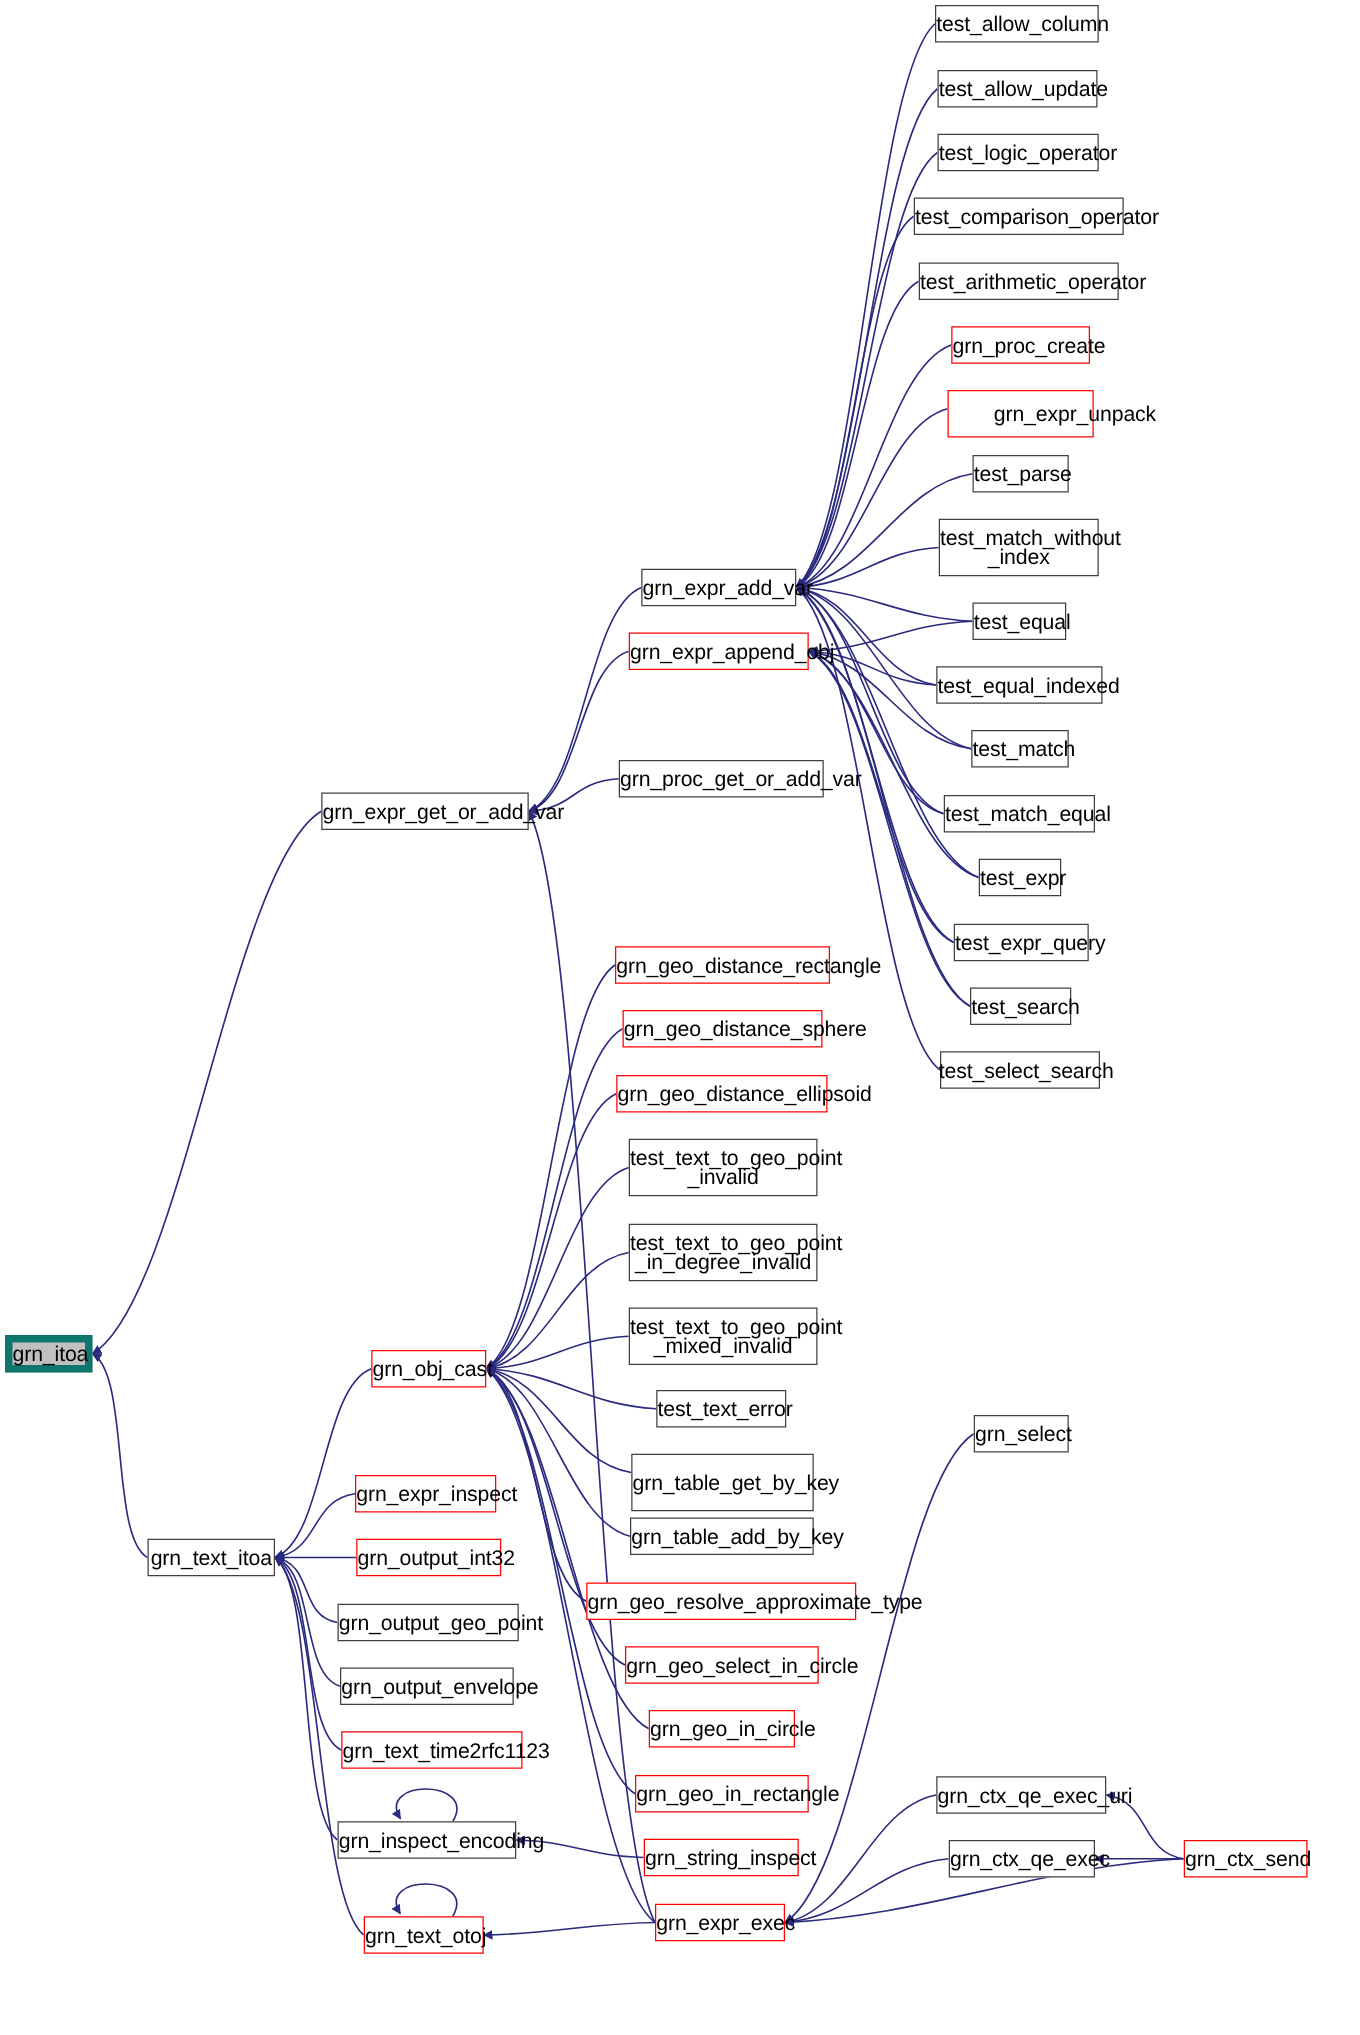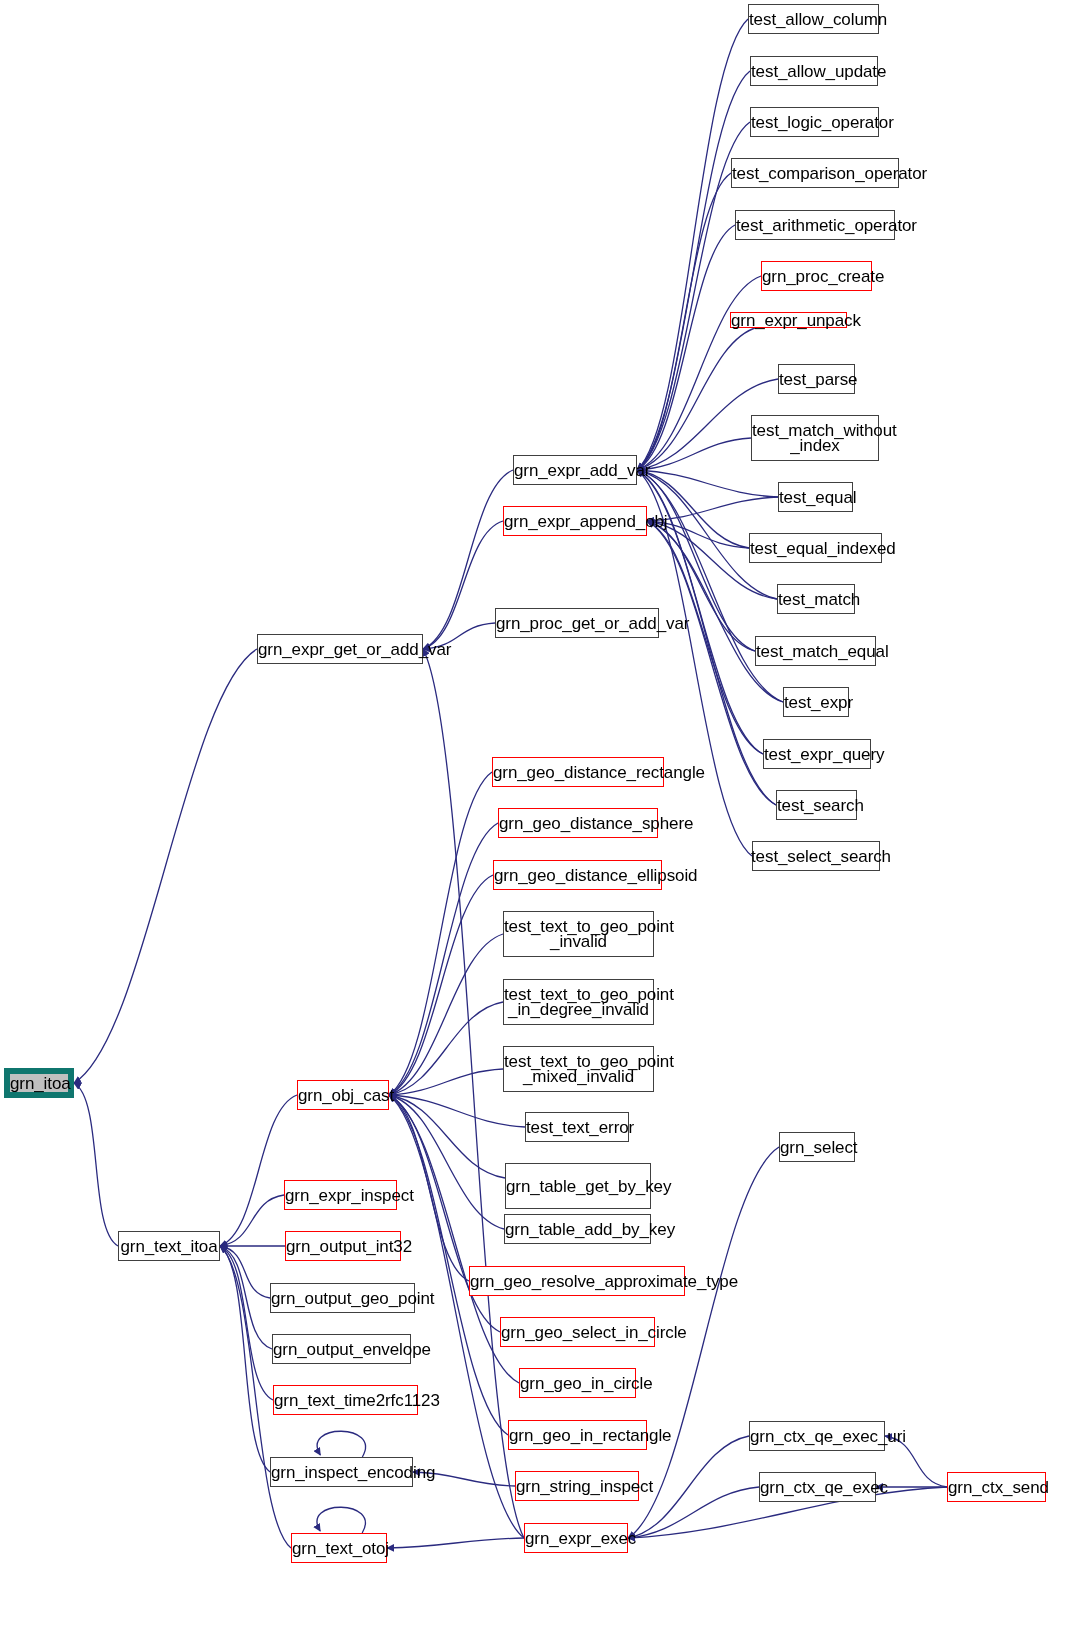--- a/index.html
+++ b/index.html
@@ -136,21 +136,21 @@
       <div class="node red" style="left: 503px; top: 506px; width: 144px; height: 30px;"><span class="node-label">grn_expr_append_obj</span></div>
       <div class="node" style="left: 257px; top: 634px; width: 166px; height: 30px;"><span class="node-label">grn_expr_get_or_add_var</span></div>
       <div class="node" style="left: 495px; top: 608px; width: 164px; height: 30px;"><span class="node-label">grn_proc_get_or_add_var</span></div>
       <div class="node red" style="left: 297px; top: 1080px; width: 92px; height: 30px;"><span class="node-label">grn_obj_cast</span></div>
       <div class="node" style="left: 748px; top: 4px; width: 131px; height: 30px;"><span class="node-label">test_allow_column</span></div>
       <div class="node" style="left: 750px; top: 56px; width: 128px; height: 30px;"><span class="node-label">test_allow_update</span></div>
       <div class="node" style="left: 750px; top: 107px; width: 129px; height: 30px;"><span class="node-label">test_logic_operator</span></div>
       <div class="node" style="left: 731px; top: 158px; width: 168px; height: 30px;"><span class="node-label">test_comparison_operator</span></div>
       <div class="node" style="left: 735px; top: 210px; width: 160px; height: 30px;"><span class="node-label">test_arithmetic_operator</span></div>
       <div class="node red" style="left: 761px; top: 261px; width: 111px; height: 30px;"><span class="node-label">grn_proc_create</span></div>
-      <div class="node red" style="left: 730px; top: 312px; width: 117px; height: 16px;"><span class="node-label">grn_expr_unpack</span></div>
+      <div class="node red" style="left: 758px; top: 312px; width: 117px; height: 38px; padding-left: 36px;"><span class="node-label">grn_expr_unpack</span></div>
       <div class="node" style="left: 778px; top: 364px; width: 77px; height: 30px;"><span class="node-label">test_parse</span></div>
       <div class="node" style="left: 751px; top: 415px; width: 128px; height: 46px;"><span class="node-label">test_match_without
 _index</span></div>
       <div class="node" style="left: 778px; top: 482px; width: 75px; height: 30px;"><span class="node-label">test_equal</span></div>
       <div class="node" style="left: 749px; top: 533px; width: 133px; height: 30px;"><span class="node-label">test_equal_indexed</span></div>
       <div class="node" style="left: 777px; top: 584px; width: 78px; height: 30px;"><span class="node-label">test_match</span></div>
       <div class="node" style="left: 755px; top: 636px; width: 121px; height: 30px;"><span class="node-label">test_match_equal</span></div>
       <div class="node" style="left: 783px; top: 687px; width: 66px; height: 30px; justify-content: center;"><span class="node-label">test_expr</span></div>
       <div class="node" style="left: 763px; top: 739px; width: 108px; height: 30px;"><span class="node-label">test_expr_query</span></div>
       <div class="node" style="left: 776px; top: 790px; width: 81px; height: 30px;"><span class="node-label">test_search</span></div>

